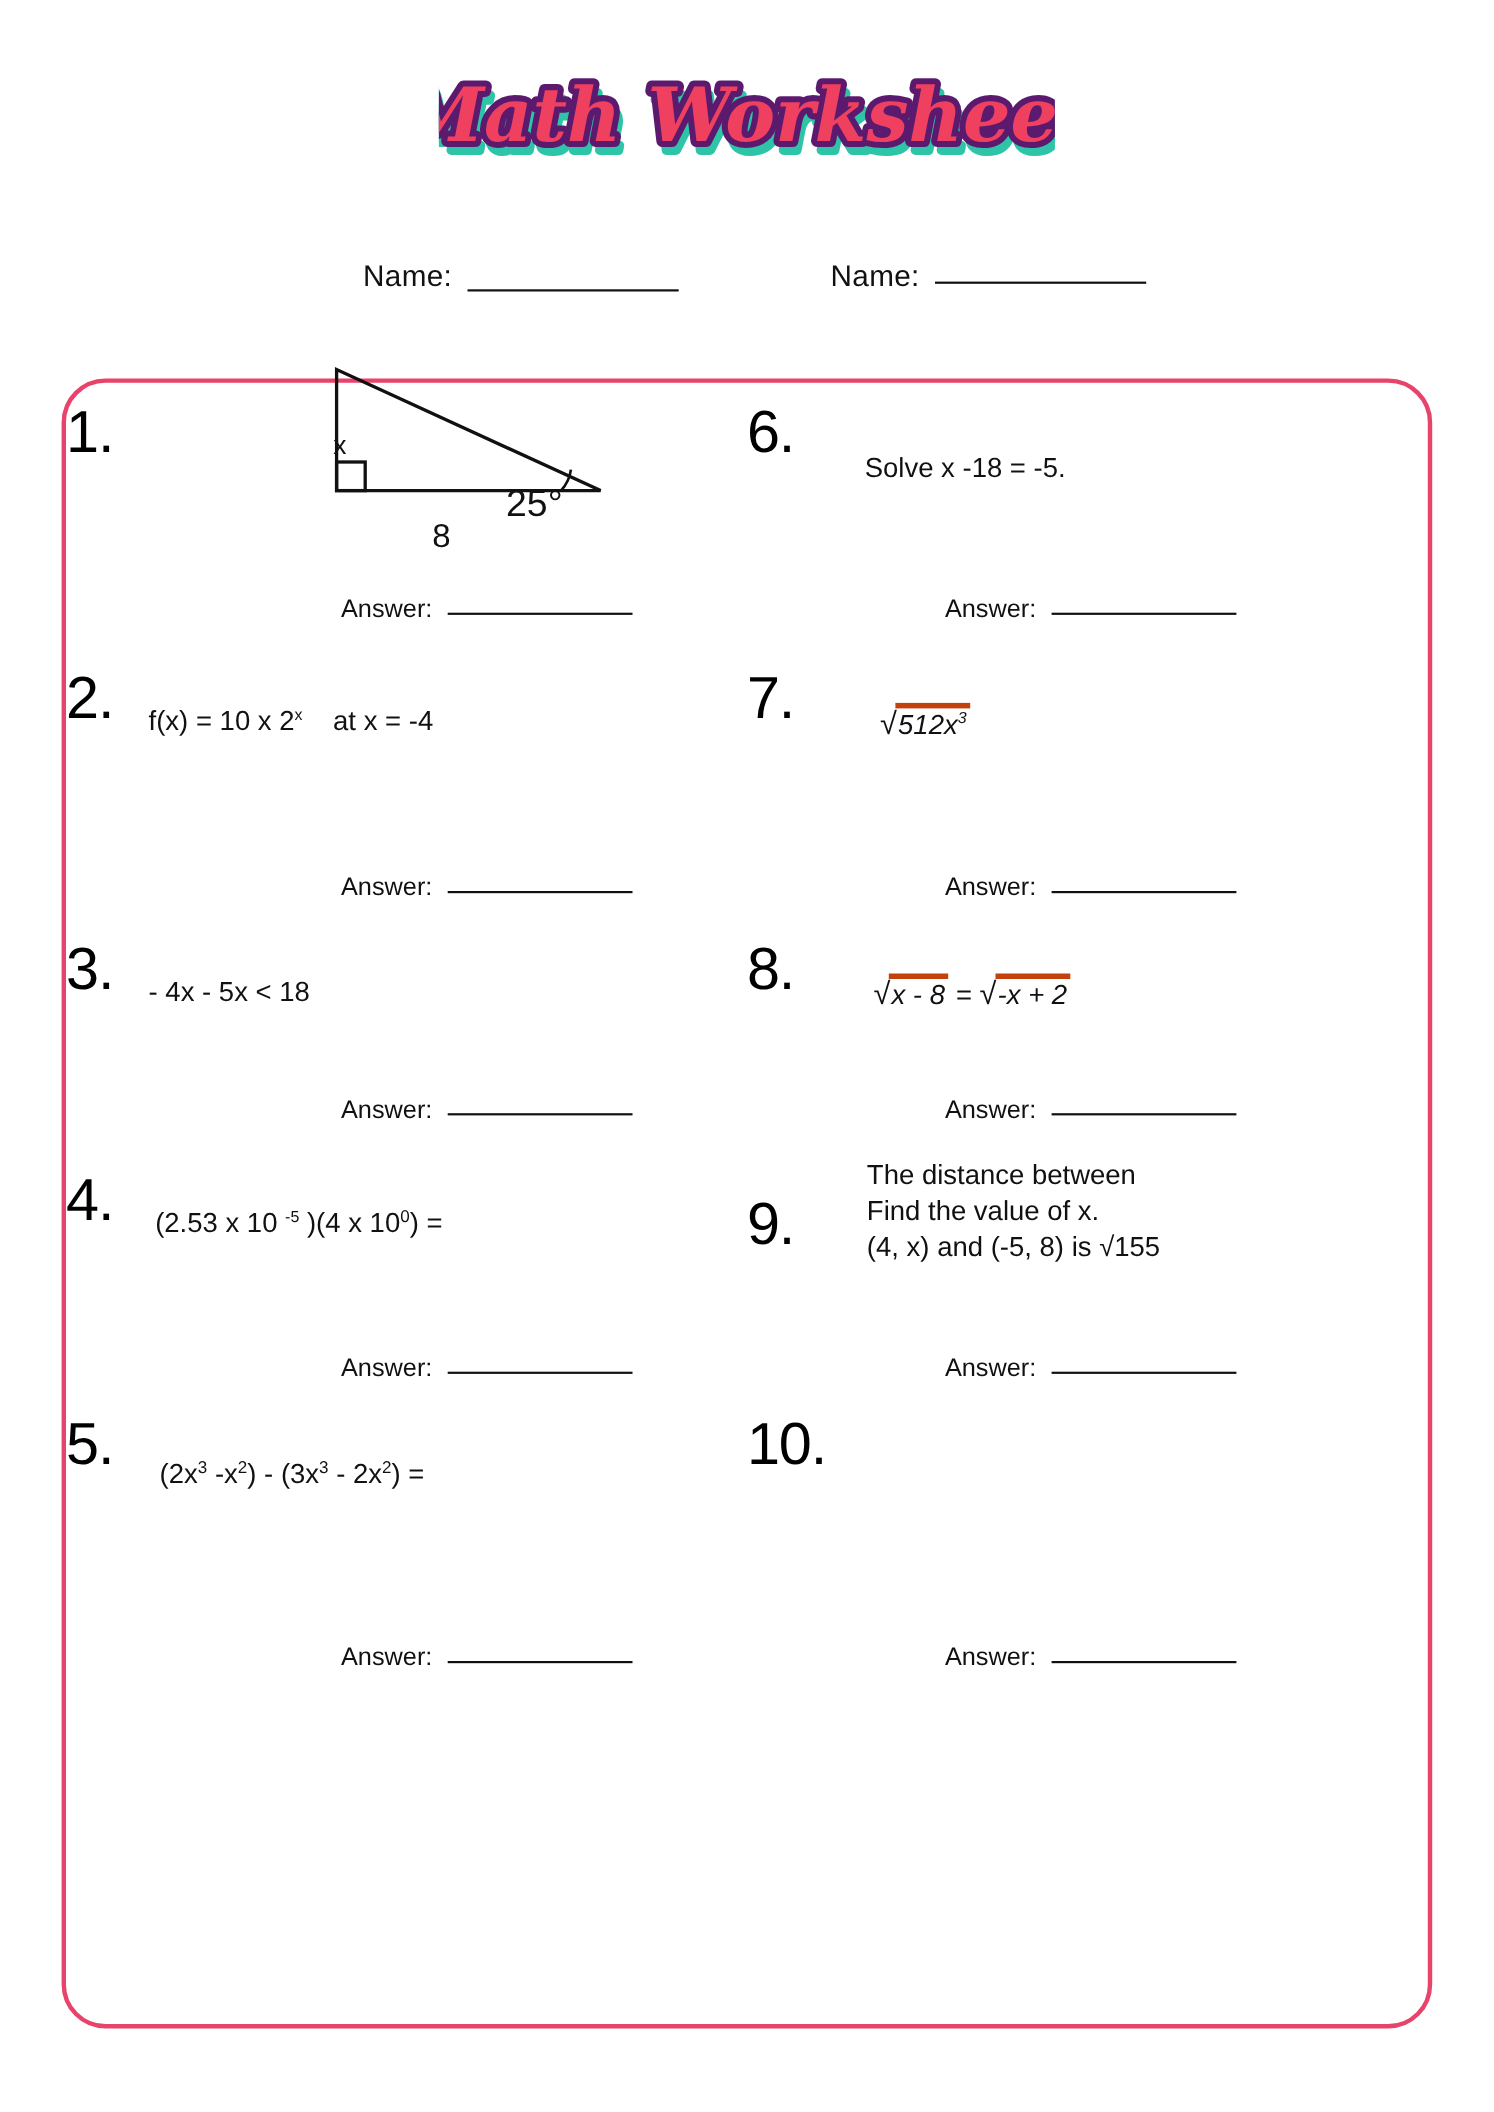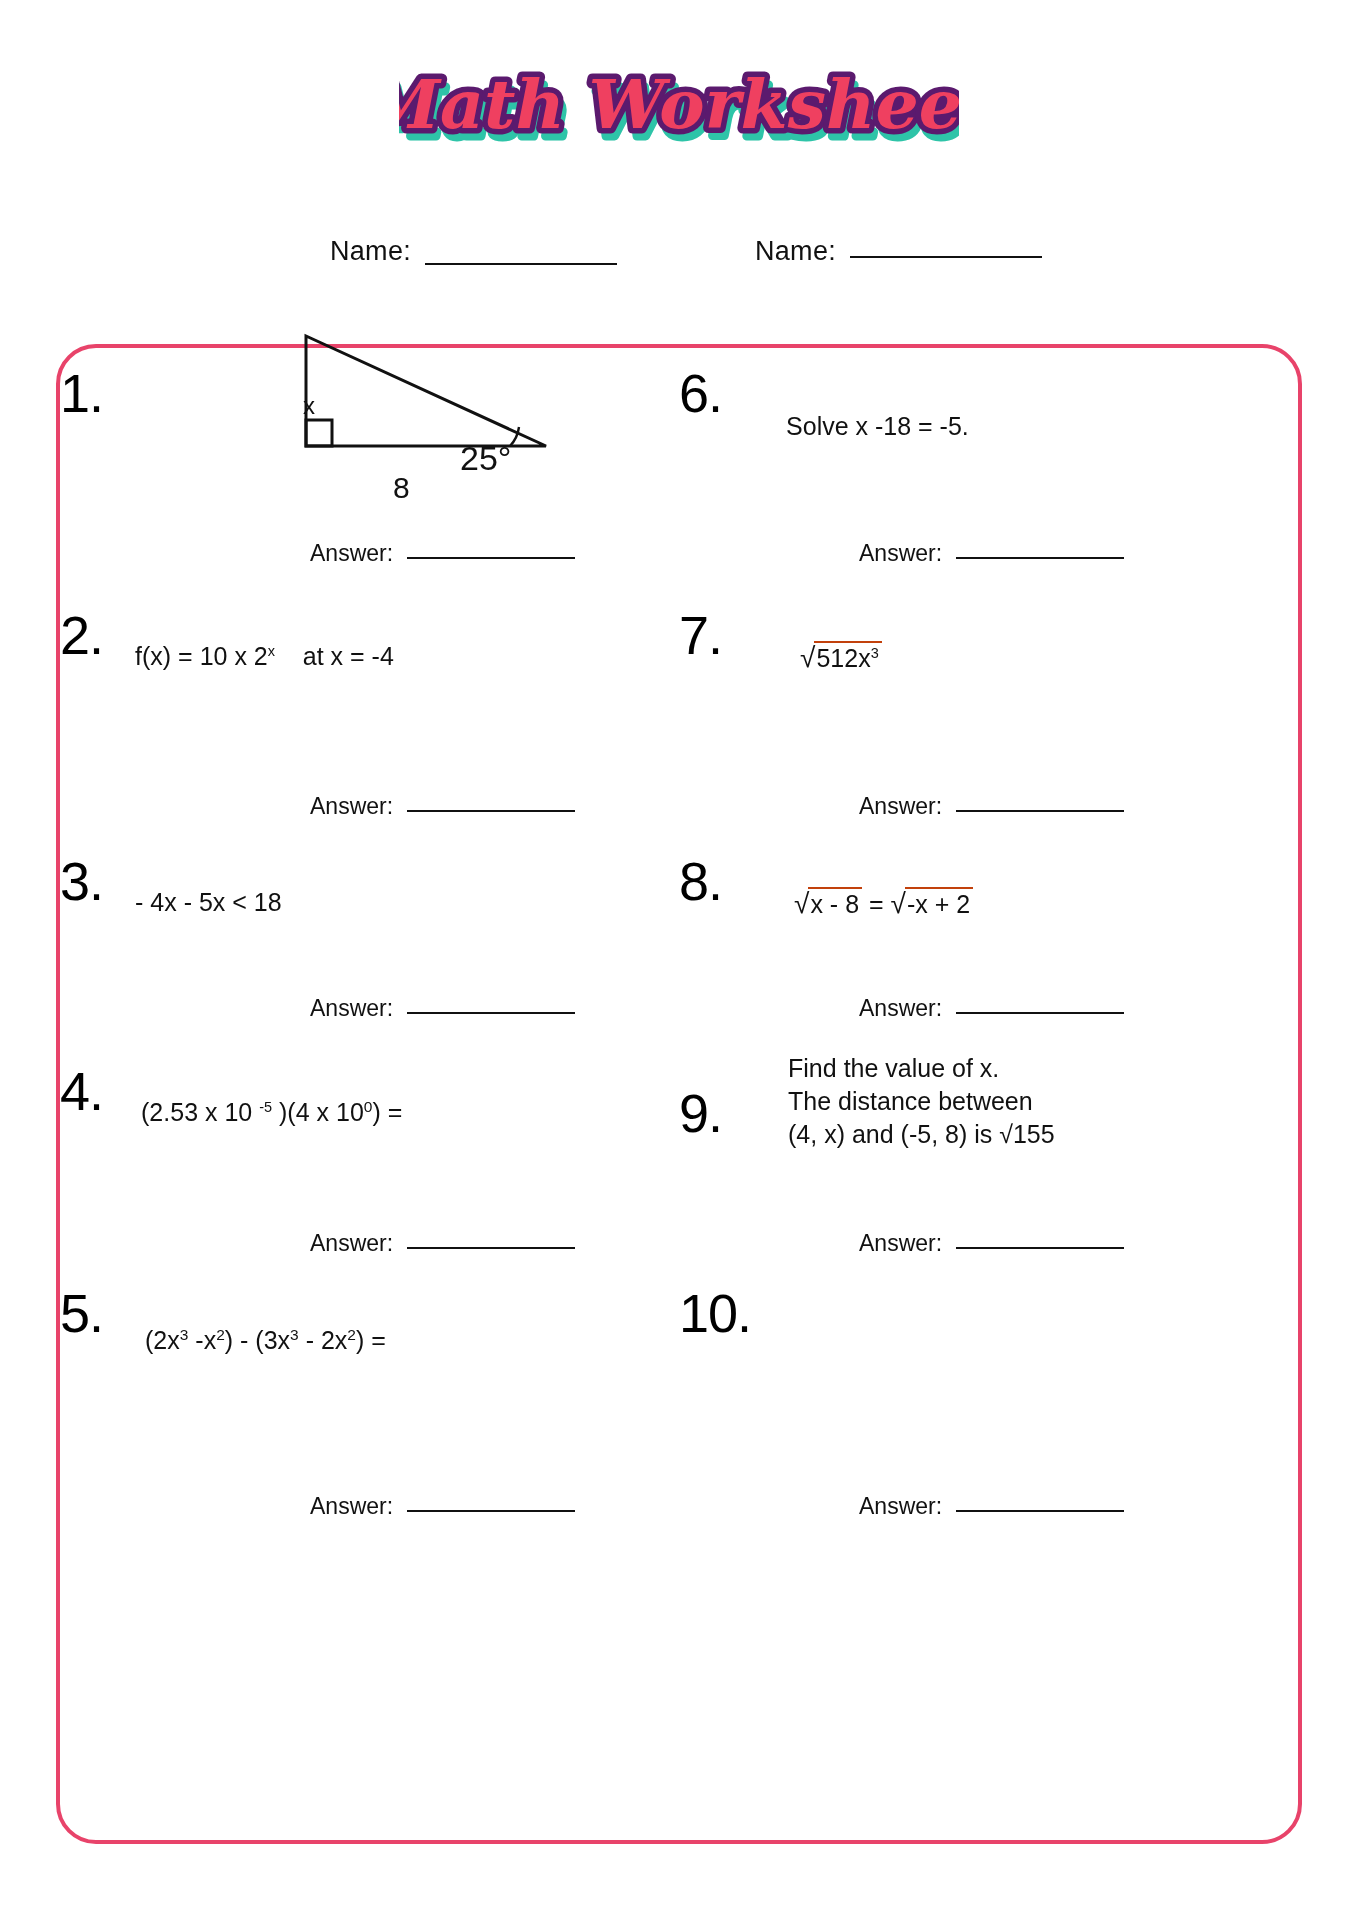--- a/index.html
+++ b/index.html
@@ -111,23 +111,24 @@
   }
   .prob-body.multiline { padding-top: 4px; }
 
   sup { font-size: .62em; vertical-align: super; line-height: 0; }
   .sup-sm { font-size: .58em; vertical-align: super; line-height: 0; }
 
   
   .rad { white-space: nowrap; }
   .rad .sign { font-size: 1.12em; }
   .rad .bar {
-    border-top: 2px solid #c2410c;
+    border-top: 5px solid #c2410c;
     padding: 1px 3px 0 2px;
     margin-left: -1px;
+    font-style: italic;
   }
 
   
   .answer {
     position: absolute;
     display: flex;
     align-items: baseline;
     font-size: 23px;
     color: #111;
   }
@@ -297,22 +298,22 @@
       </div>
       <div class="answer" style="left:180px;top:647px;">
         <span>Answer:</span>
         <span class="ans-line"></span>
       </div>
 
       <div class="problem" style="top:700px;">
         <div class="prob-head">
           <div class="prob-num" style="padding-top:40px;">9.</div>
           <div class="prob-body multiline" style="padding-left:66px;">
+            <div>The distance between</div>
             <div>Find the value of x.</div>
-            <div>The distance between</div>
             <div>(4, x) and (-5, 8) is √155</div>
           </div>
         </div>
       </div>
       <div class="answer" style="left:180px;top:882px;">
         <span>Answer:</span>
         <span class="ans-line"></span>
       </div>
 
       <div class="problem" style="top:940px;">

